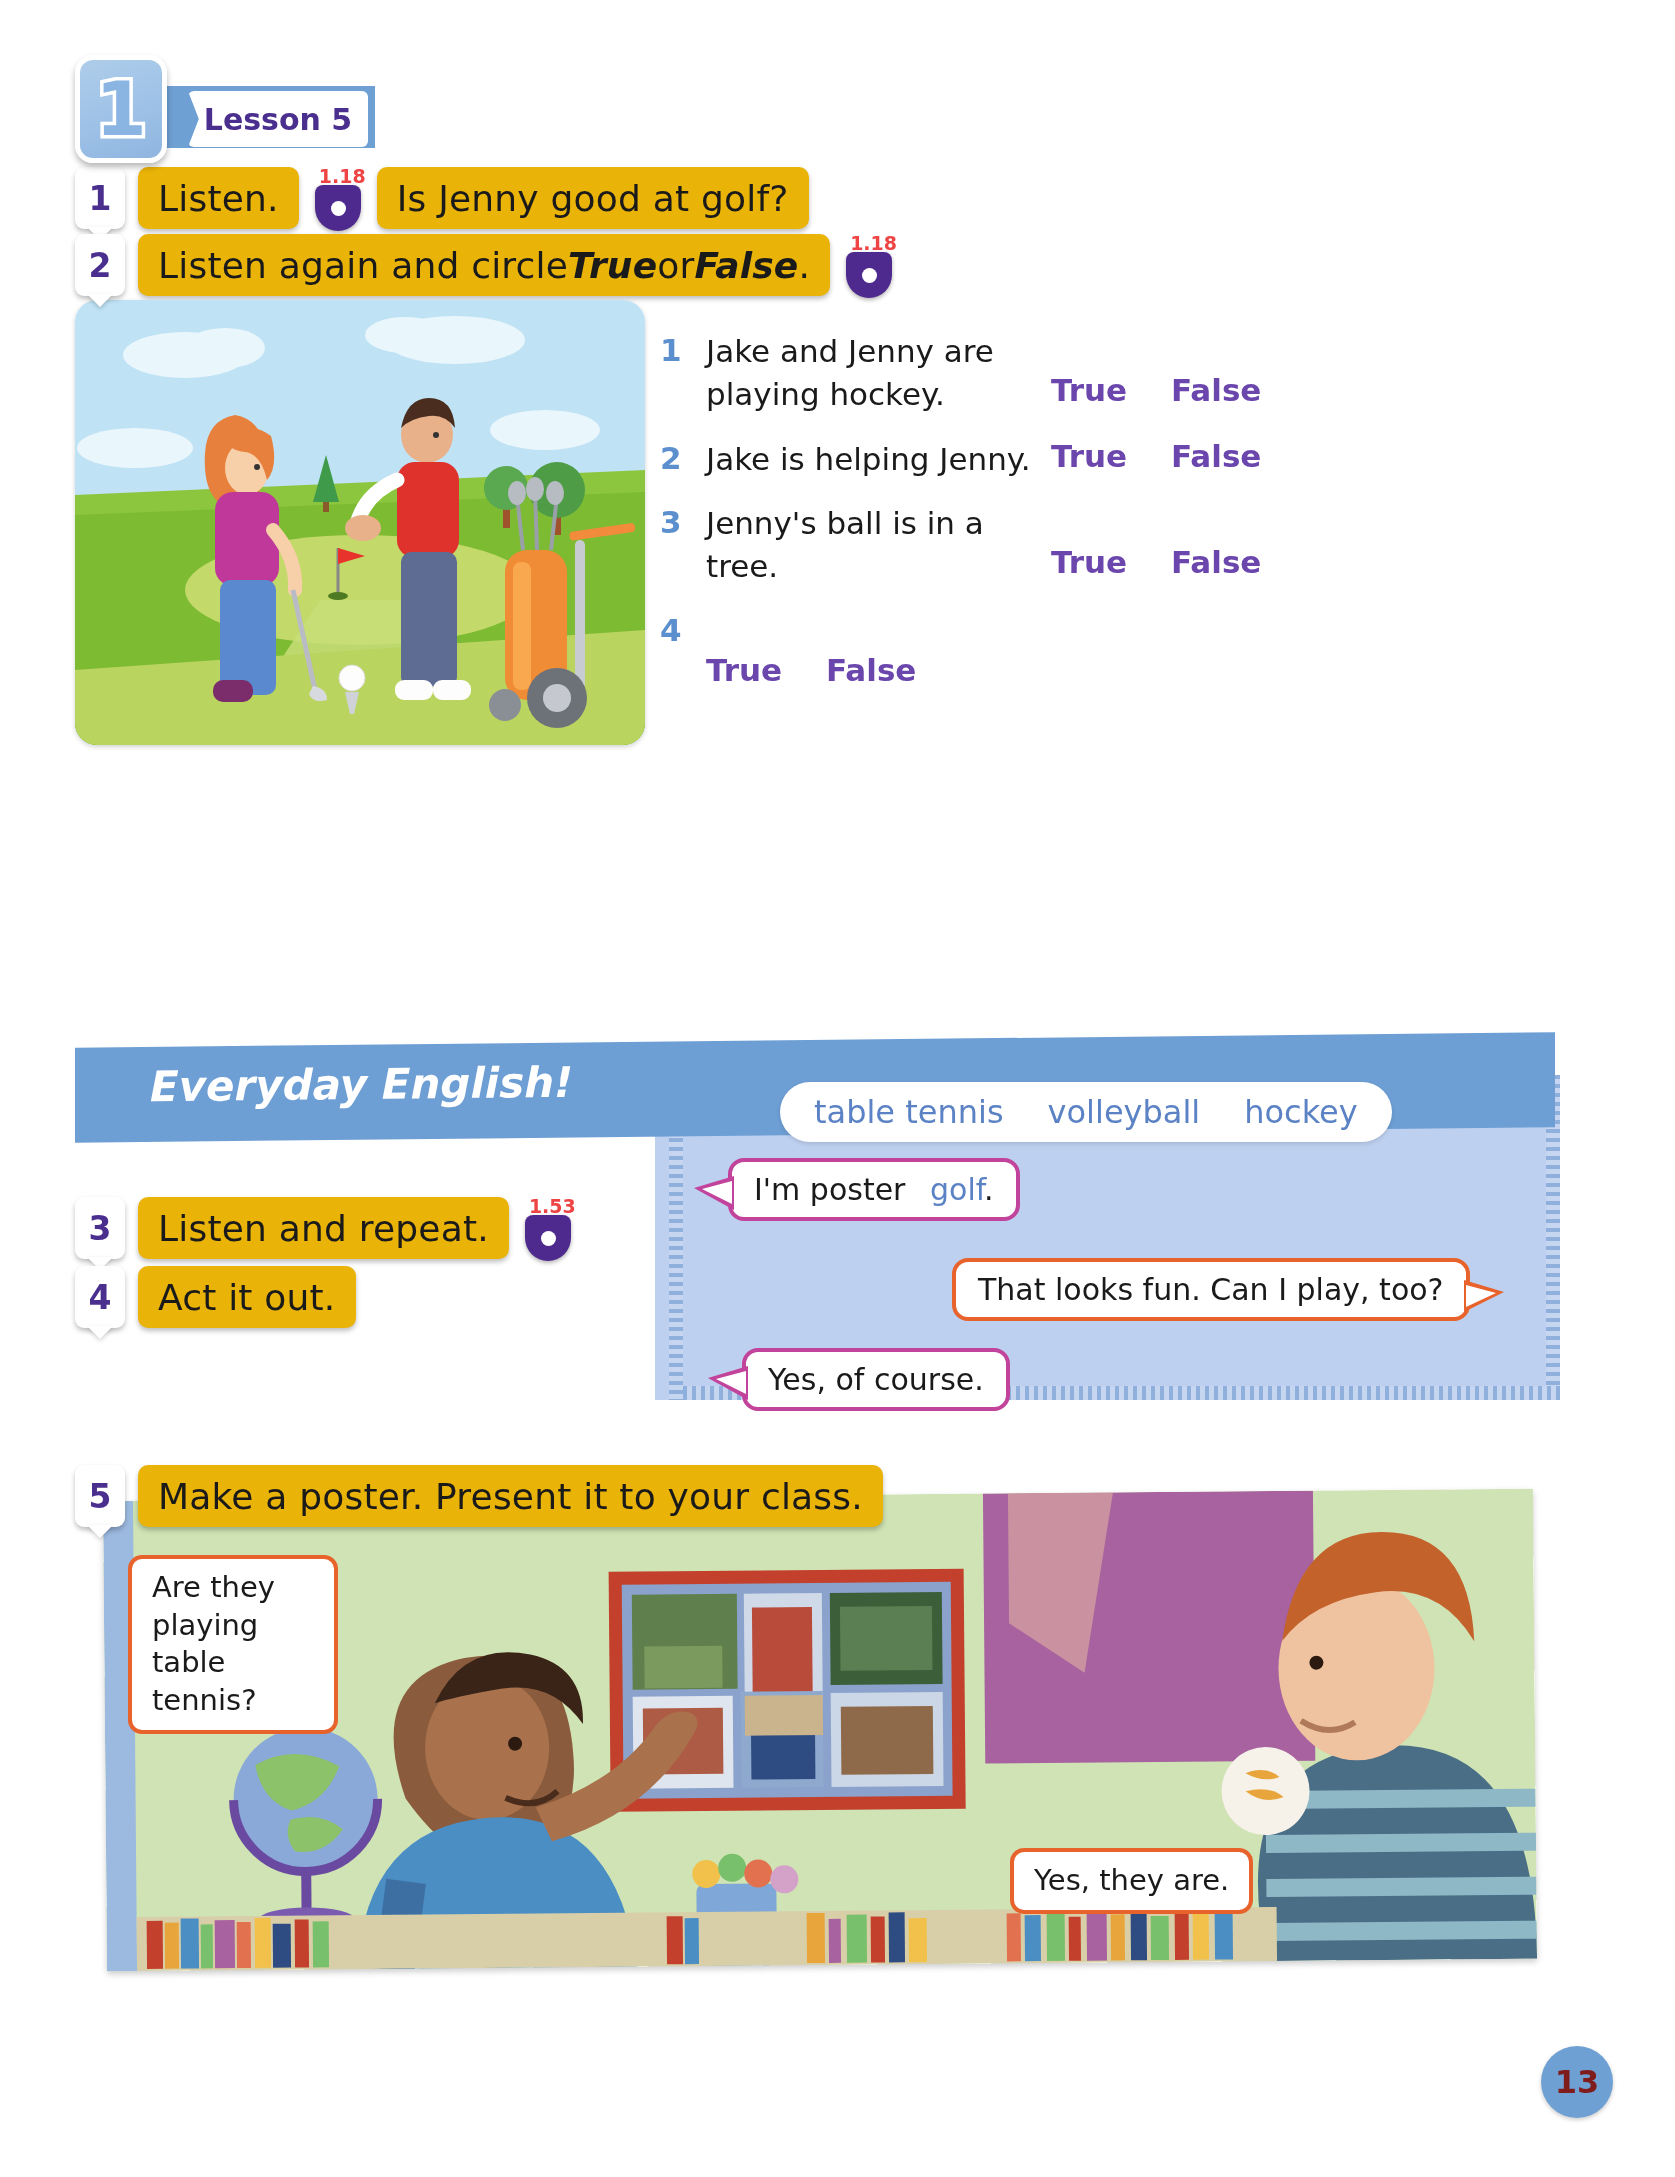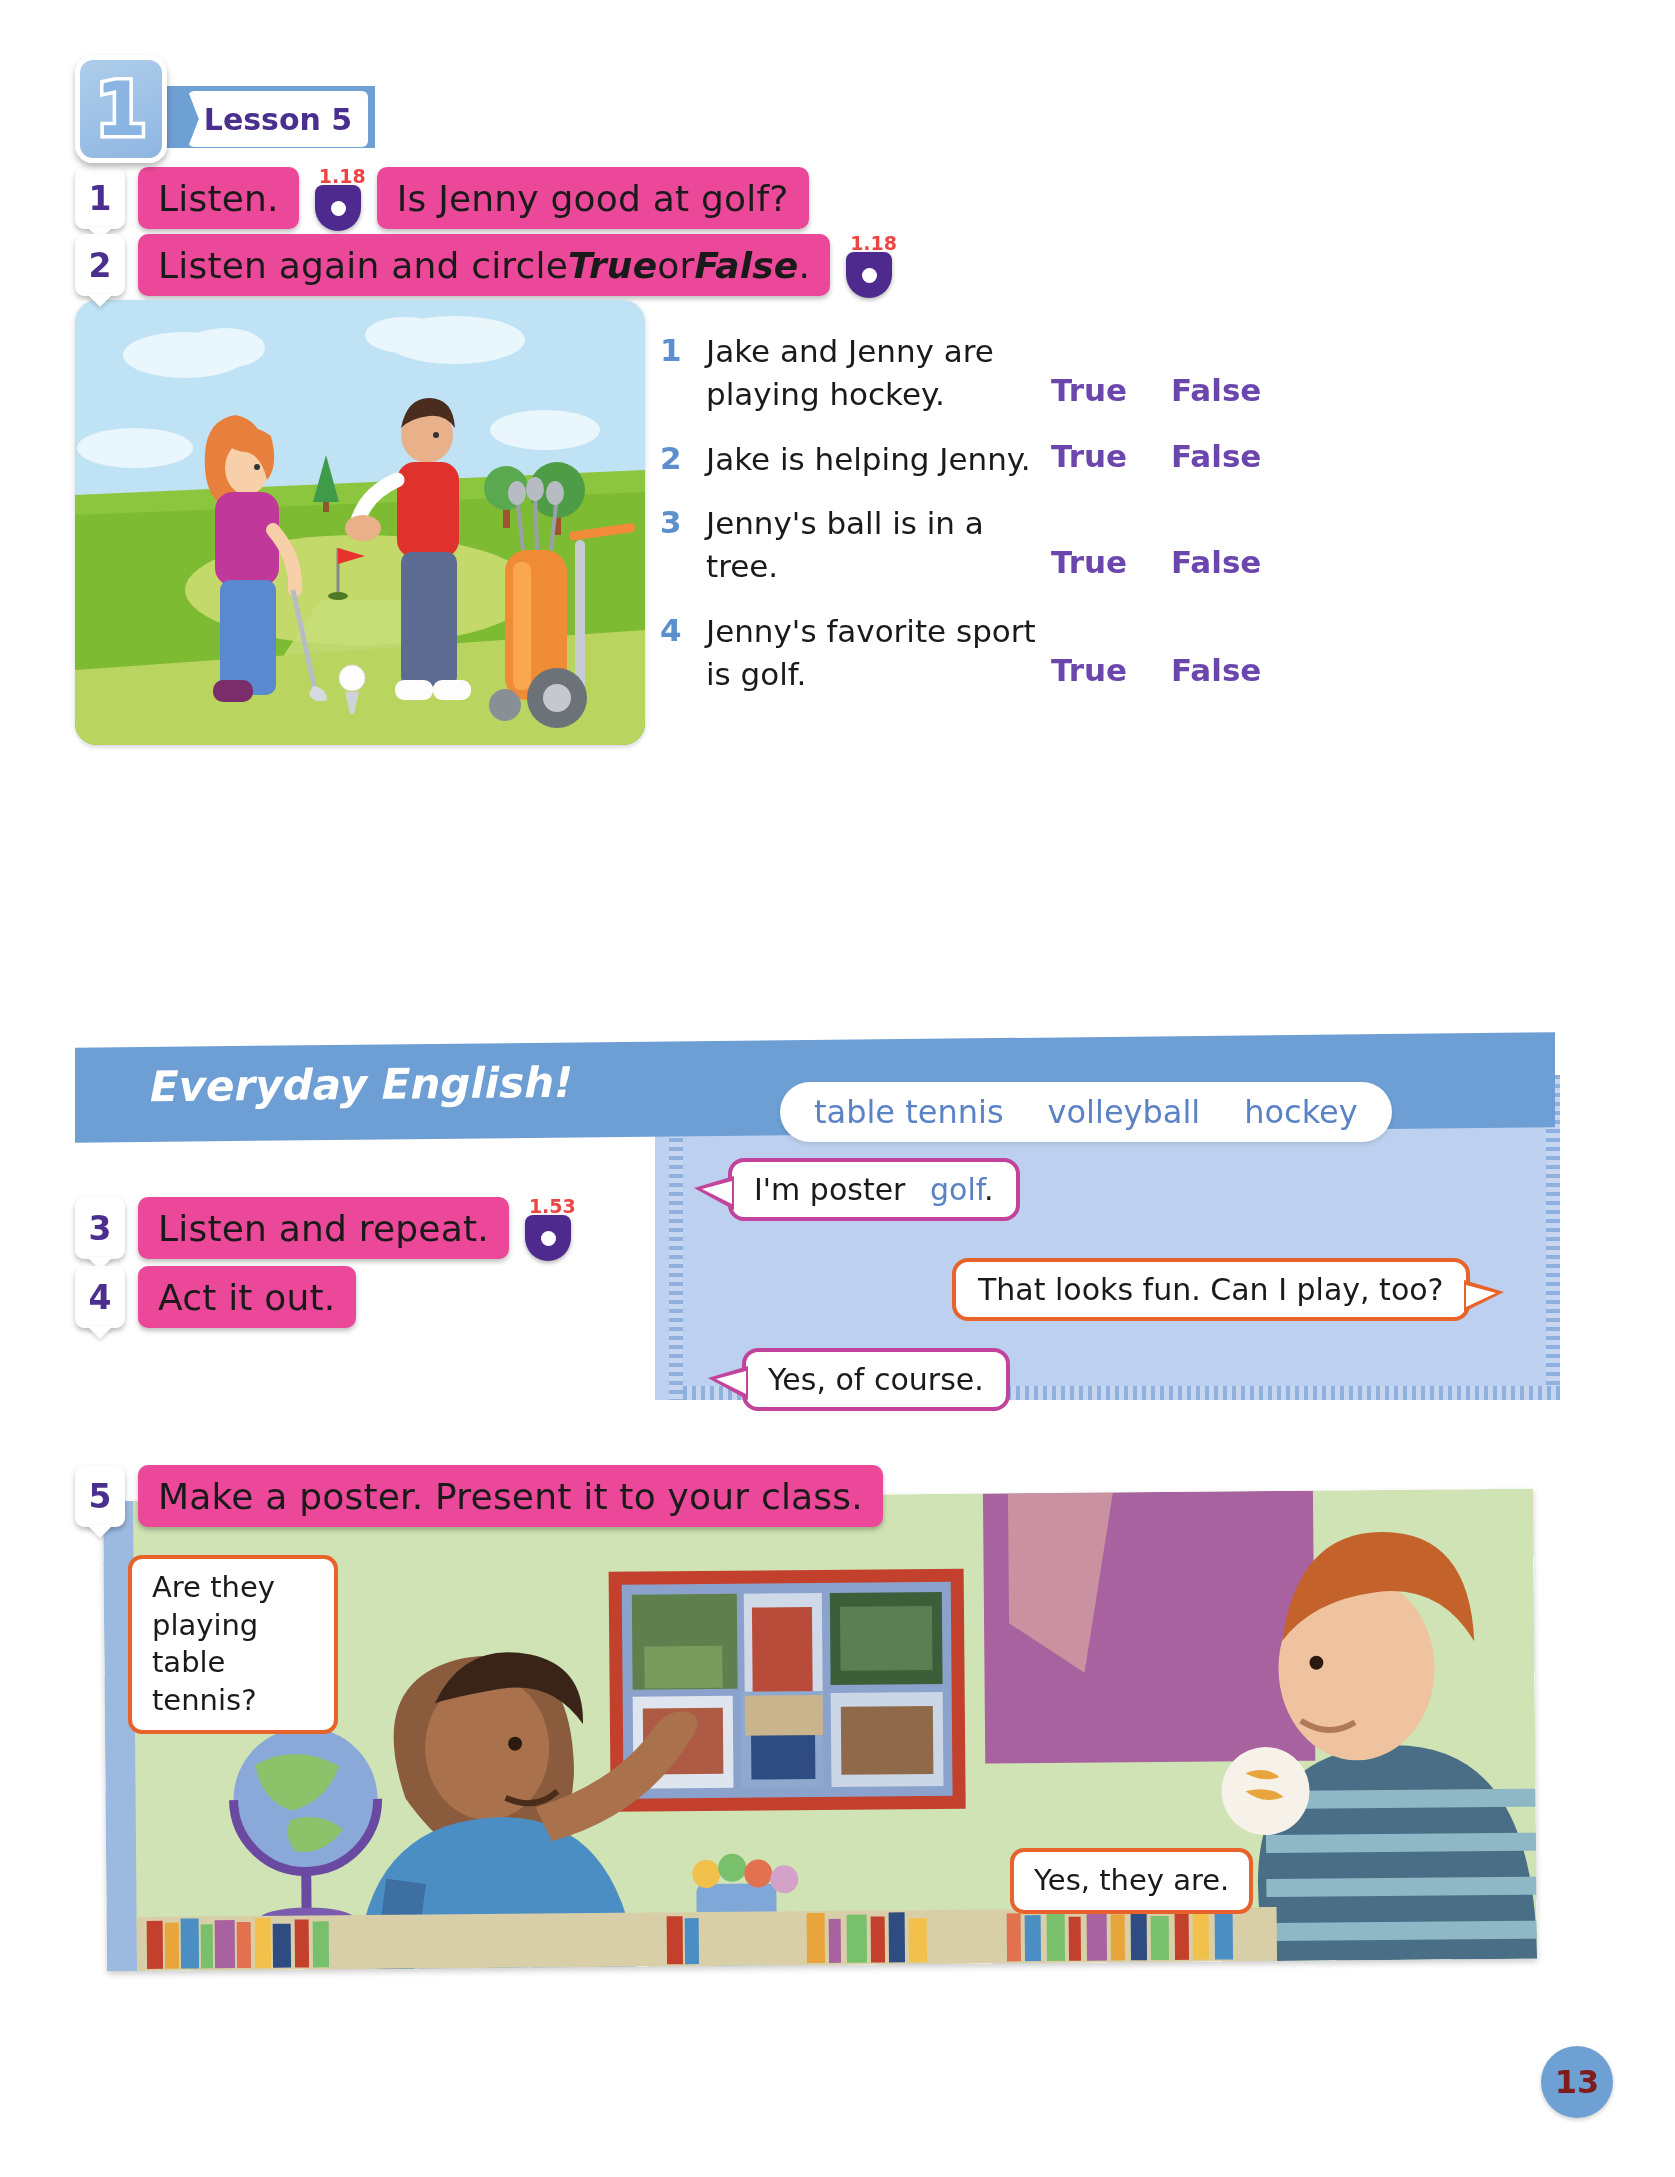--- a/index.html
+++ b/index.html
@@ -24,21 +24,21 @@
   .ex-num::after{
     content:"";
     position:absolute; bottom:-11px; left:12px;
     border-left:13px solid transparent;
     border-right:13px solid transparent;
     border-top:13px solid #ffffff;
     filter: drop-shadow(0 2px 2px rgba(0,0,0,0.18));
   }
   .ex-text {
     height: 62px;
-    background: #ec4899;
+    background: #eab308;
     border-radius: 10px;
     box-shadow: 0 3px 5px rgba(0,0,0,0.25);
     display: flex; align-items: center;
     padding: 0 20px;
     font-size: 36px;
     color: #1a1a1a;
     letter-spacing: .2px;
     white-space: nowrap;
   }
   .ex-text b { font-weight: bold; font-style: italic; }
@@ -393,21 +393,20 @@
   <div class="tf-row two-line">
     <div class="tf-num">3</div>
     <div class="tf-q">Jenny's ball is in a tree.</div>
     <div class="tf-opts">
       <div class="tf-true">True</div>
       <div class="tf-false">False</div>
     </div>
   </div>
   <div class="tf-row two-line">
     <div class="tf-num">4</div>
-    <div class="tf-q">Jenny's favorite sport is golf.</div>
     <div class="tf-opts">
       <div class="tf-true">True</div>
       <div class="tf-false">False</div>
     </div>
   </div>
 </div>
 
 <div id="ee-banner"></div>
 <div id="ee-title">Everyday English!</div>
 

